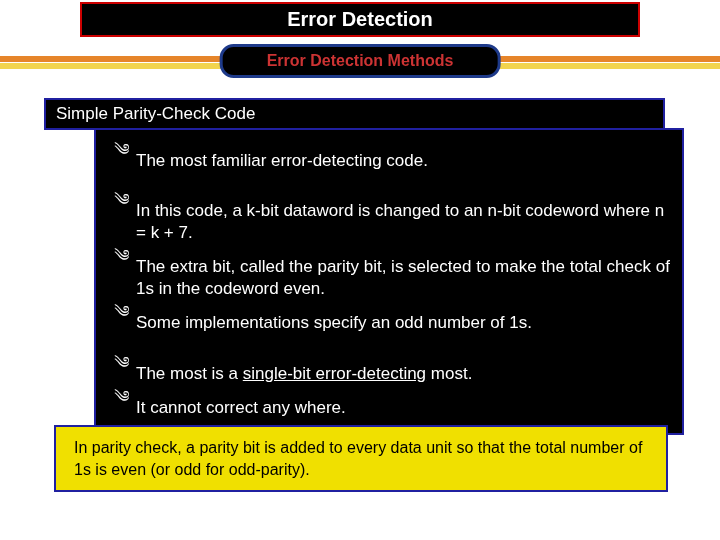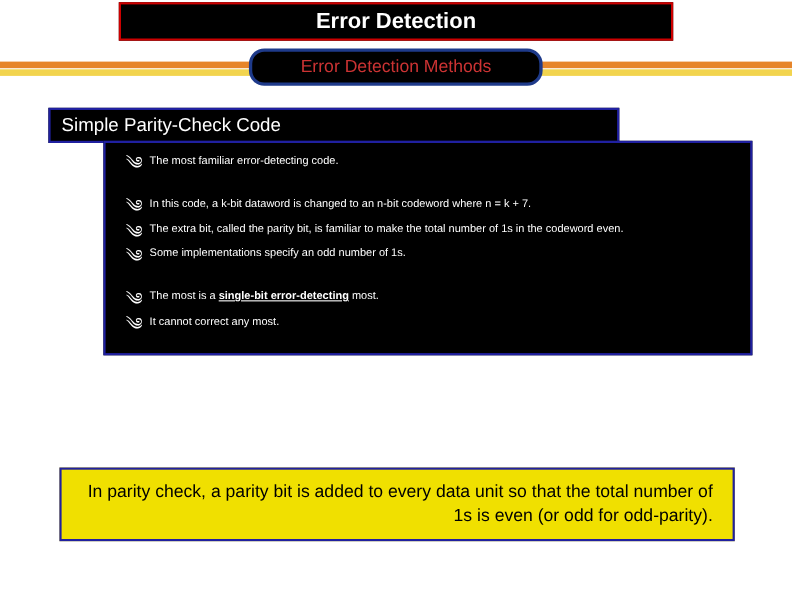--- a/index.html
+++ b/index.html
@@ -12,21 +12,21 @@
     overflow: hidden;
   }
   .title-bar {
     background: #000000;
     border: 2px solid #cc0000;
     color: #ffffff;
     text-align: center;
     font-weight: bold;
     font-size: 20px;
     padding: 4px 0;
-    width: 504px;
+    width: 560px;
     margin: 2px auto 0 auto;
   }
   .stripes {
     position: absolute;
     top: 56px;
     left: 0;
     right: 0;
     height: 14px;
   }
   .stripe-orange {
@@ -45,30 +45,30 @@
   }
   .subtitle {
     position: absolute;
     top: 44px;
     left: 50%;
     transform: translateX(-50%);
     background: #000000;
     border: 3px solid #1e3a8a;
     border-radius: 14px;
     color: #cc3333;
-    font-weight: normal;
+    font-weight: bold;
     font-size: 16px;
     padding: 5px 44px;
     z-index: 2;
   }
   .section-header {
     position: absolute;
     top: 98px;
     left: 44px;
-    width: 519px;
+    width: 621px;
     background: #000000;
     border: 2px solid #2020a0;
     color: #ffffff;
     font-size: 17px;
     padding: 4px 10px;
   }
   .content-box {
     position: absolute;
     top: 128px;
     left: 94px;
@@ -84,35 +84,36 @@
     margin-bottom: 2px;
   }
   .bullet-icon {
     flex: 0 0 28px;
     font-size: 16px;
     line-height: 1.3;
     text-align: center;
   }
   .bullet-text {
     flex: 1;
-    font-size: 10px;
+    font-size: 17px;
     line-height: 1.3;
+    margin-top: 10px;
   }
   .gap { height: 16px; }
-  .underline { text-decoration: underline; font-weight: bold; }
+  .underline { text-decoration: underline; }
   .footer-box {
     position: absolute;
     top: 425px;
     left: 54px;
     width: 614px;
     background: #f0e000;
     border: 2px solid #2020a0;
     color: #000000;
     font-size: 16px;
-    text-align: right;
+    text-align: left;
     padding: 10px 18px;
     line-height: 1.35;
   }
 </style>
 </head>
 <body>
 
 <div class="title-bar">Error Detection</div>
 
 <div class="stripes">
@@ -133,35 +134,35 @@
 
   <div class="gap"></div>
 
   <div class="bullet-row">
     <div class="bullet-icon">༄</div>
     <div class="bullet-text">In this code, a k-bit dataword is changed to an n-bit codeword where n = k + 7.</div>
   </div>
 
   <div class="bullet-row">
     <div class="bullet-icon">༄</div>
-    <div class="bullet-text">The extra bit, called the parity bit, is familiar to make the total number of 1s in the codeword even.</div>
+    <div class="bullet-text">The extra bit, called the parity bit, is selected to make the total check of 1s in the codeword even.</div>
   </div>
 
   <div class="bullet-row">
     <div class="bullet-icon">༄</div>
     <div class="bullet-text">Some implementations specify an odd number of 1s.</div>
   </div>
 
   <div class="gap"></div>
 
   <div class="bullet-row">
     <div class="bullet-icon">༄</div>
     <div class="bullet-text"><span>The most is a </span><span class="underline">single-bit error-detecting</span><span> most.</span></div>
   </div>
 
   <div class="bullet-row">
     <div class="bullet-icon">༄</div>
-    <div class="bullet-text">It cannot correct any most.</div>
+    <div class="bullet-text">It cannot correct any where.</div>
   </div>
 
 </div>
 
 <div class="footer-box">In parity check, a parity bit is added to every data unit so that the total number of 1s is even (or odd for odd-parity).</div>
 
 </body></html>

